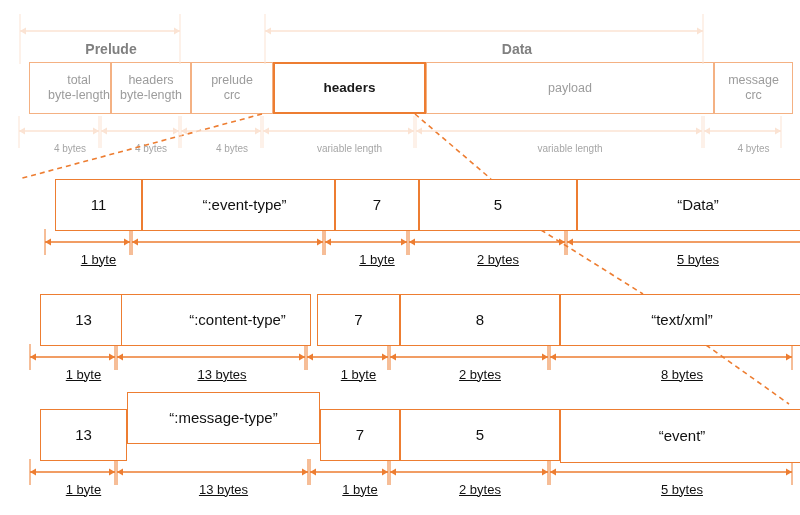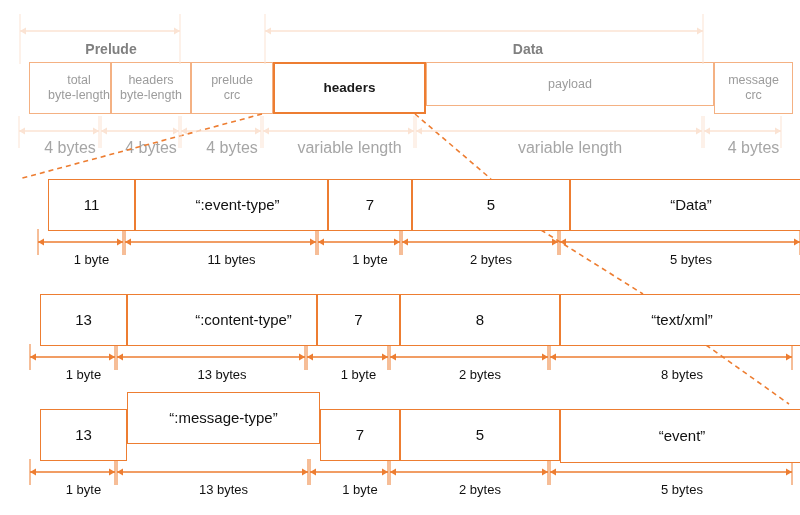--- a/index.html
+++ b/index.html
@@ -32,35 +32,35 @@
     color:#1a1a1a;
     font-weight:bold;
     font-size:13.5px;
     z-index:6;
   }
   .bracketLbl{
     color:#808080;font-size:14px;font-weight:bold;
     display:flex;align-items:center;justify-content:center;
   }
   .byteLblTop{
-    color:#A6A6A6;font-size:16px;
+    color:#A6A6A6;font-size:10px;
     display:flex;align-items:center;justify-content:center;
   }
 
   
   .hcell{
     border:1.6px solid #ED7D31;
     background:#ffffff;
     color:#111111;
     font-size:15px;
     z-index:4;
   }
   .byteLbl{
     color:#111111;font-size:13px;
-    display:flex;align-items:center;justify-content:center;
+    display:flex;align-items:center;justify-content:center;text-decoration:underline;
   }
 
   svg.overlay{position:absolute;left:0;top:0;width:800px;height:515px;pointer-events:none;}
   svg.under{z-index:1;}
 </style>
 </head>
 <body>
 
 <div id="stage">
 
@@ -125,47 +125,47 @@
         <line x1="704" y1="131" x2="781" y2="131" stroke="#FBE3D3" stroke-width="1.4"></line>
         <path d="M 704 131 l 6 -3.4 l 0 6.8 Z" fill="#FBE3D3"></path>
         <path d="M 781 131 l -6 -3.4 l 0 6.8 Z" fill="#FBE3D3"></path>
         <line x1="704" y1="116" x2="704" y2="148" stroke="#FBE3D3" stroke-width="1"></line>
         <line x1="781" y1="116" x2="781" y2="148" stroke="#FBE3D3" stroke-width="1"></line>
       </g>
     </svg>
 
   <div id="bracket-labels">
       <div class="abs bracketLbl" style="left: 20px; top: 38px; width: 160px; height: 22px;">Prelude</div>
-      <div class="abs bracketLbl" style="left: 267px; top: 38px; width: 500px; height: 22px;">Data</div>
+      <div class="abs bracketLbl" style="left: 256px; top: 38px; width: 500px; height: 22px;">Data</div>
     </div>
 
   <div id="top-fields">
       <div class="abs topbox cellText" style="left: 18px; top: 62px; width: 82px; height: 52px; padding-left: 18px;">total
 byte-length</div>
       <div class="abs topbox cellText" style="left: 100px; top: 62px; width: 80px; height: 52px;">headers
 byte-length</div>
       <div class="abs topbox cellText" style="left: 180px; top: 62px; width: 82px; height: 52px;">prelude
 crc</div>
       <div class="abs topbox cellText hi" style="left: 262px; top: 62px; width: 153px; height: 52px;">headers</div>
-      <div class="abs topbox cellText" style="left: 415px; top: 62px; width: 288px; height: 44px;">payload</div>
+      <div class="abs topbox cellText" style="left: 415px; top: 62px; width: 288px; height: 52px;">payload</div>
       <div class="abs topbox cellText" style="left: 703px; top: 62px; width: 79px; height: 52px;">message
 crc</div>
     </div>
 
   <div id="top-sizes">
       <div class="abs byteLblTop" style="left: 18px; top: 138px; width: 82px; height: 20px;">4 bytes</div>
       <div class="abs byteLblTop" style="left: 100px; top: 138px; width: 80px; height: 20px;">4 bytes</div>
       <div class="abs byteLblTop" style="left: 180px; top: 138px; width: 82px; height: 20px;">4 bytes</div>
       <div class="abs byteLblTop" style="left: 262px; top: 138px; width: 153px; height: 20px;">variable length</div>
       <div class="abs byteLblTop" style="left: 415px; top: 138px; width: 288px; height: 20px;">variable length</div>
       <div class="abs byteLblTop" style="left: 703px; top: 138px; width: 79px; height: 20px;">4 bytes</div>
     </div>
 
   <div id="header-rows">
-      <div class="abs" style="left: 8px; top: 0px; width: 752px; height: 515px; border-radius: 26px;">
+      <div class="abs" style="left: 15px; top: 0px; width: 752px; height: 515px; border-radius: 26px;">
         <svg class="overlay" viewBox="0 0 800 515" preserveAspectRatio="none" style="z-index: 3;">
           <g>
             <line x1="19" y1="242" x2="104" y2="242" stroke="#ED7D31" stroke-width="1.3"></line>
             <path d="M 19 242 l 6 -3.4 l 0 6.8 Z" fill="#ED7D31"></path>
             <path d="M 104 242 l -6 -3.4 l 0 6.8 Z" fill="#ED7D31"></path>
             <line x1="19" y1="229" x2="19" y2="255" stroke="#ED7D31" stroke-width="1"></line>
             <line x1="104" y1="229" x2="104" y2="255" stroke="#ED7D31" stroke-width="1"></line>
           </g>
           <g>
             <line x1="106" y1="242" x2="297" y2="242" stroke="#ED7D31" stroke-width="1.3"></line>
@@ -192,21 +192,20 @@
             <line x1="541" y1="242" x2="781" y2="242" stroke="#ED7D31" stroke-width="1.3"></line>
             <path d="M 541 242 l 6 -3.4 l 0 6.8 Z" fill="#ED7D31"></path>
             <path d="M 781 242 l -6 -3.4 l 0 6.8 Z" fill="#ED7D31"></path>
             <line x1="541" y1="229" x2="541" y2="255" stroke="#ED7D31" stroke-width="1"></line>
             <line x1="781" y1="229" x2="781" y2="255" stroke="#ED7D31" stroke-width="1"></line>
           </g>
         </svg>
         <div class="abs hcell cellText" style="left: 18px; top: 179px; width: 87px; height: 52px;">11</div>
         <div class="abs byteLbl" style="left: 18px; top: 249px; width: 87px; height: 20px;">1 byte</div>
         <div class="abs hcell cellText" style="left: 105px; top: 179px; width: 193px; height: 52px; padding-left: 12px;">“:event-type”</div>
-        <div class="abs byteLbl" style="left: 105px; top: 249px; width: 193px; height: 20px;">11 bytes</div>
         <div class="abs hcell cellText" style="left: 298px; top: 179px; width: 84px; height: 52px;">7</div>
         <div class="abs byteLbl" style="left: 298px; top: 249px; width: 84px; height: 20px;">1 byte</div>
         <div class="abs hcell cellText" style="left: 382px; top: 179px; width: 158px; height: 52px;">5</div>
         <div class="abs byteLbl" style="left: 382px; top: 249px; width: 158px; height: 20px;">2 bytes</div>
         <div class="abs hcell cellText" style="left: 540px; top: 179px; width: 242px; height: 52px;">“Data”</div>
         <div class="abs byteLbl" style="left: 540px; top: 249px; width: 242px; height: 20px;">5 bytes</div>
       </div>
       <div class="abs" style="left: 0px; top: 0px; width: 800px; height: 515px;">
         <svg class="overlay" viewBox="0 0 800 515" preserveAspectRatio="none" style="z-index: 3;">
           <g>
@@ -240,21 +239,21 @@
           <g>
             <line x1="539" y1="357" x2="781" y2="357" stroke="#ED7D31" stroke-width="1.3"></line>
             <path d="M 539 357 l 6 -3.4 l 0 6.8 Z" fill="#ED7D31"></path>
             <path d="M 781 357 l -6 -3.4 l 0 6.8 Z" fill="#ED7D31"></path>
             <line x1="539" y1="344" x2="539" y2="370" stroke="#ED7D31" stroke-width="1"></line>
             <line x1="781" y1="344" x2="781" y2="370" stroke="#ED7D31" stroke-width="1"></line>
           </g>
         </svg>
         <div class="abs hcell cellText" style="left: 18px; top: 294px; width: 87px; height: 52px;">13</div>
         <div class="abs byteLbl" style="left: 18px; top: 364px; width: 87px; height: 20px;">1 byte</div>
-        <div class="abs hcell cellText" style="left: 105px; top: 294px; width: 190px; height: 52px; padding-left: 43px;">“:content-type”</div>
+        <div class="abs hcell cellText" style="left: 99px; top: 294px; width: 190px; height: 52px; padding-left: 43px;">“:content-type”</div>
         <div class="abs byteLbl" style="left: 105px; top: 364px; width: 190px; height: 20px;">13 bytes</div>
         <div class="abs hcell cellText" style="left: 295px; top: 294px; width: 83px; height: 52px;">7</div>
         <div class="abs byteLbl" style="left: 295px; top: 364px; width: 83px; height: 20px;">1 byte</div>
         <div class="abs hcell cellText" style="left: 378px; top: 294px; width: 160px; height: 52px;">8</div>
         <div class="abs byteLbl" style="left: 378px; top: 364px; width: 160px; height: 20px;">2 bytes</div>
         <div class="abs hcell cellText" style="left: 538px; top: 294px; width: 244px; height: 52px;">“text/xml”</div>
         <div class="abs byteLbl" style="left: 538px; top: 364px; width: 244px; height: 20px;">8 bytes</div>
       </div>
       <div class="abs" style="left: 0px; top: 0px; width: 800px; height: 515px;">
         <svg class="overlay" viewBox="0 0 800 515" preserveAspectRatio="none" style="z-index: 3;">

